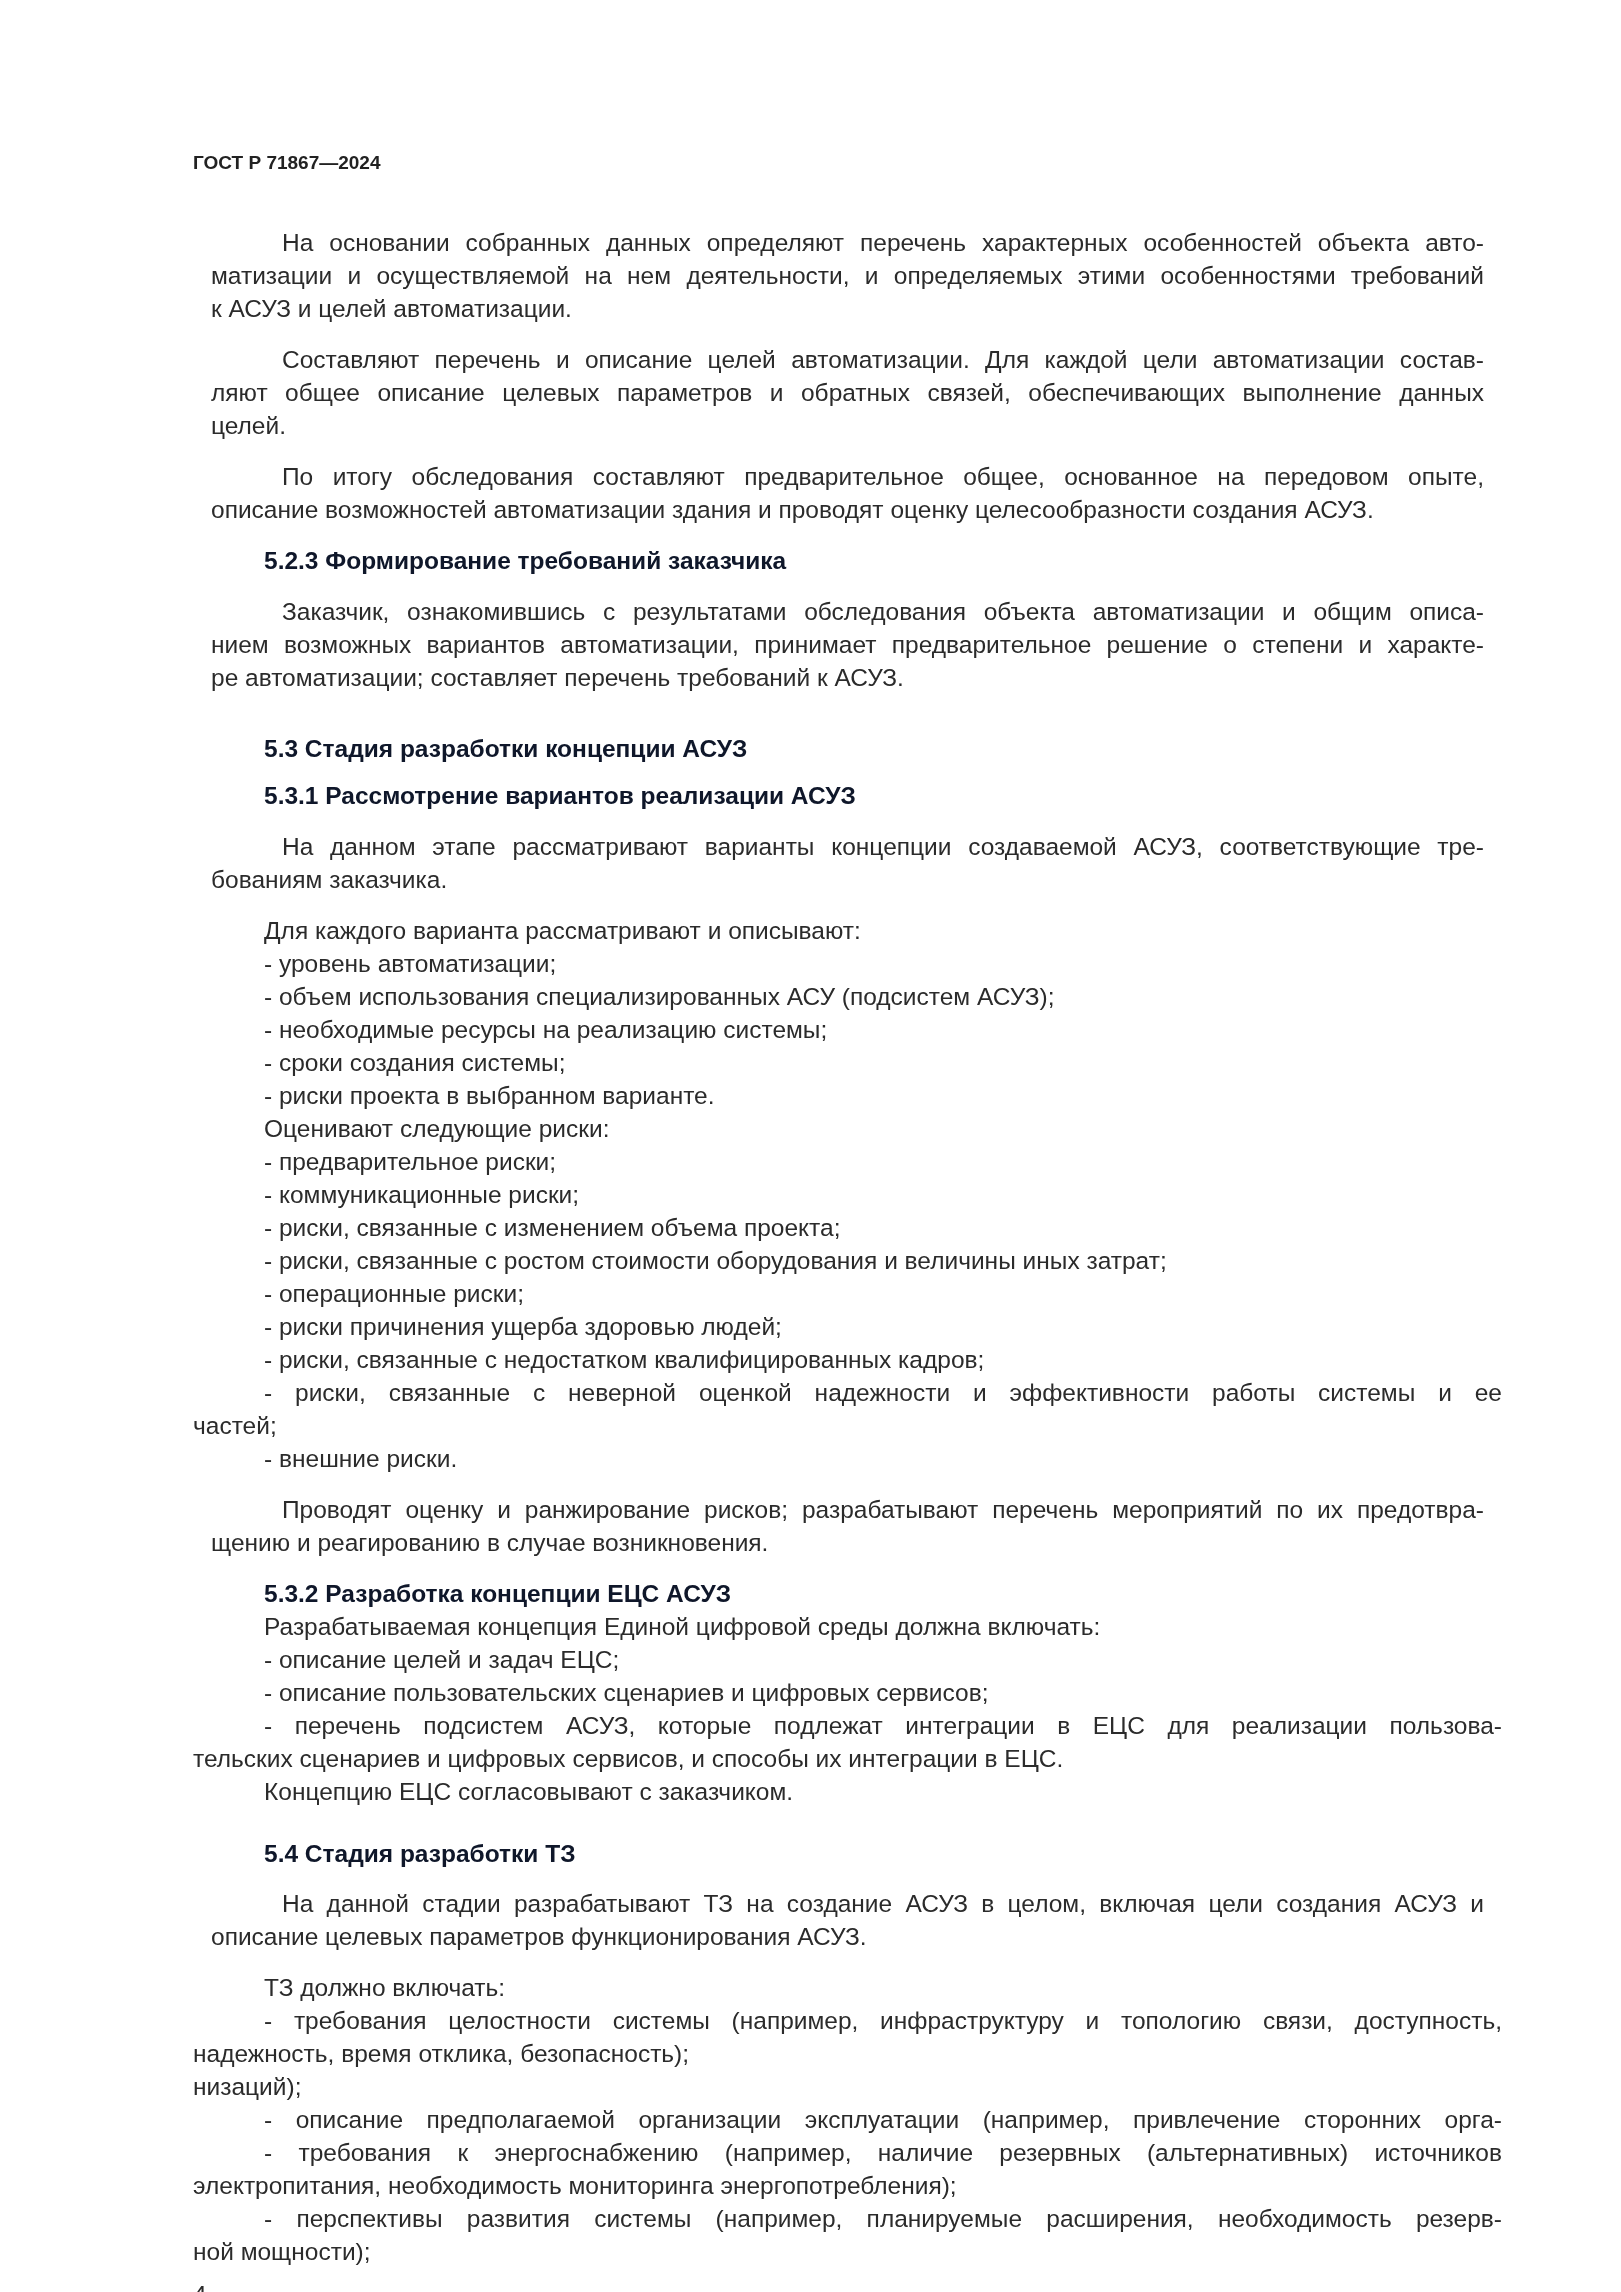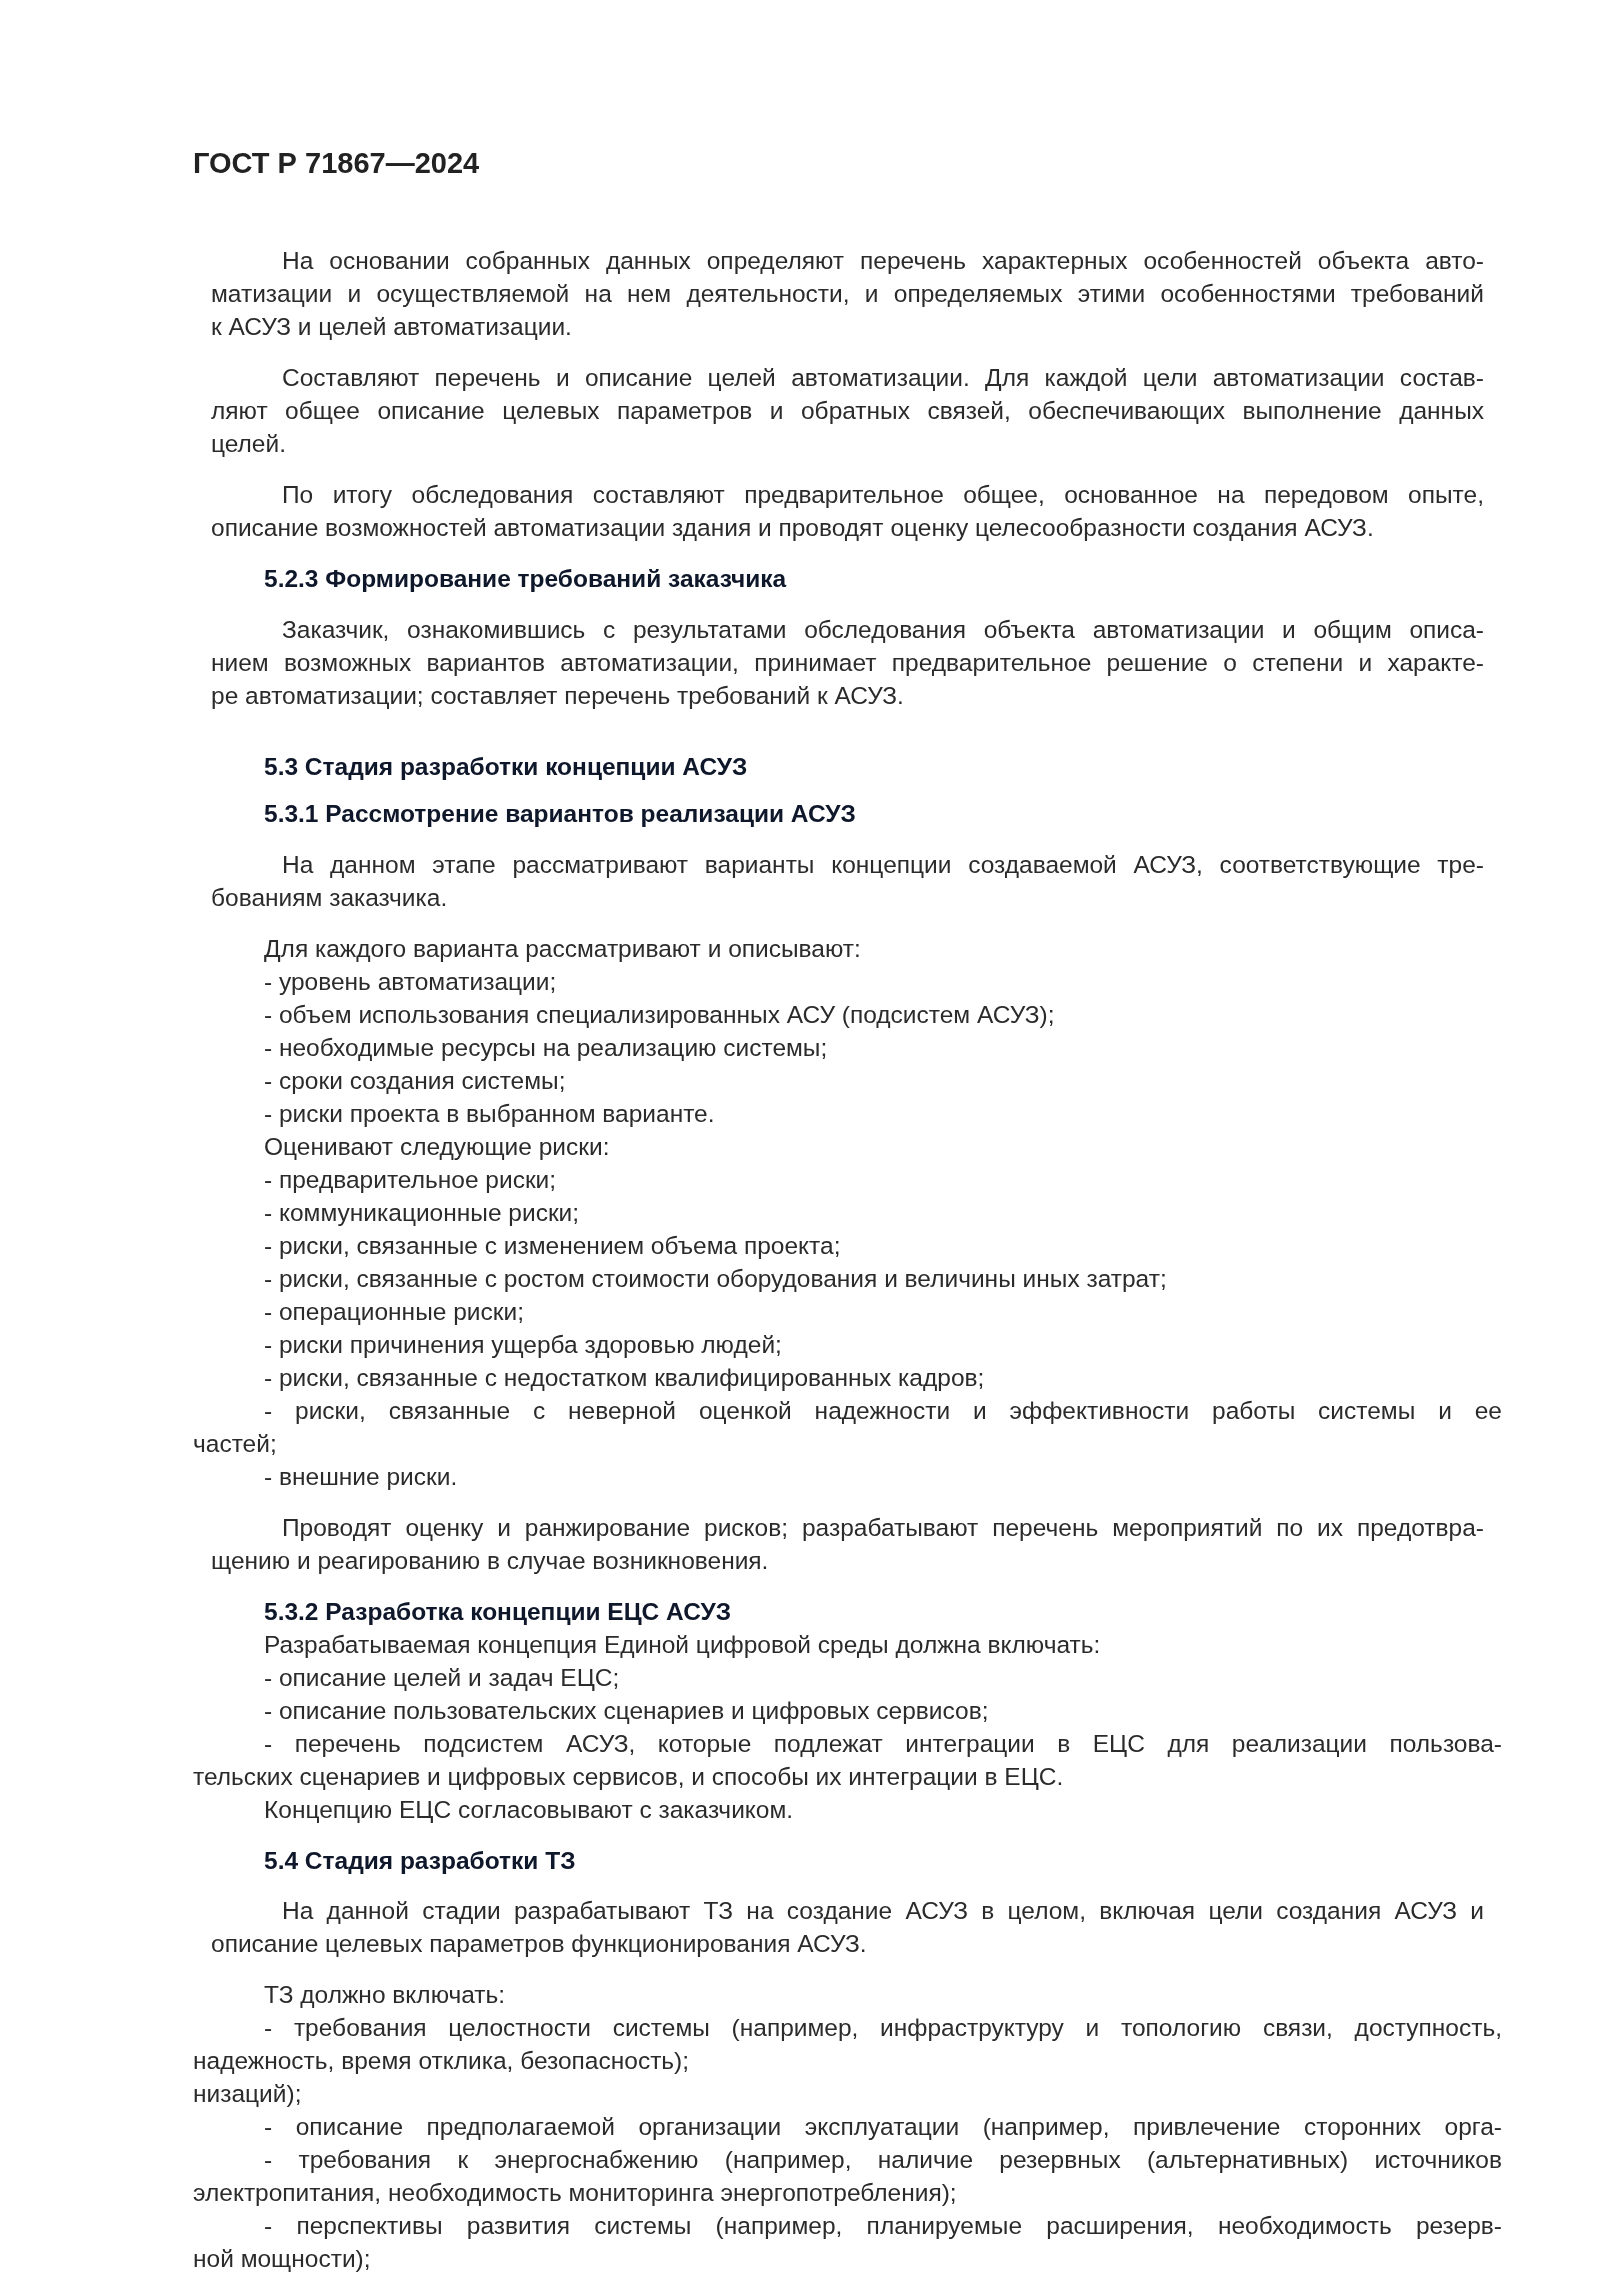--- a/index.html
+++ b/index.html
@@ -2,29 +2,29 @@
 <html><head>
 <meta charset="utf-8">
 <style>
   html, body { margin: 0; padding: 0; background: #ffffff; }
   body { width: 1621px; height: 2293px; position: relative; overflow: hidden; }
   .page {
     position: absolute; left: 193px; top: 147px; width: 1309px;
     font-family: "Liberation Sans", sans-serif; color: #2b2b2b;
     font-size: 24.5px; line-height: 33px;
   }
-  .doc-header { font-weight: bold; font-size: 29px; line-height: 32px; color: #222; margin: 0 0 65px 0; }
+  .doc-header { font-weight: bold; font-size: 19px; line-height: 32px; color: #222; margin: 0 0 47px 0; }
   .para { margin: 18px; }
   .line { display: block; white-space: nowrap; text-align: justify; text-align-last: justify; height: 33px; overflow: visible; }
   .line.first { padding-left: 71px; }
   .line.last { text-align-last: left; }
   .heading { font-weight: bold; color: #0f172a; padding-left: 71px; display: block; height: 33px; }
   .gap-25 { margin-top: 38px; }
   .gap-16 { margin-top: 14px; }
-  .gap-18 { margin-top: 18px; }
+  .gap-18 { margin-top: 29px; }
   .gap-17 { margin-top: 16.7px; }
   .page-number { margin-top: 10.8px; display: block; }
 </style>
 </head>
 <body>
 
 <div class="page">
   <div class="doc-header">ГОСТ Р 71867—2024</div>
 
   <div class="para">

